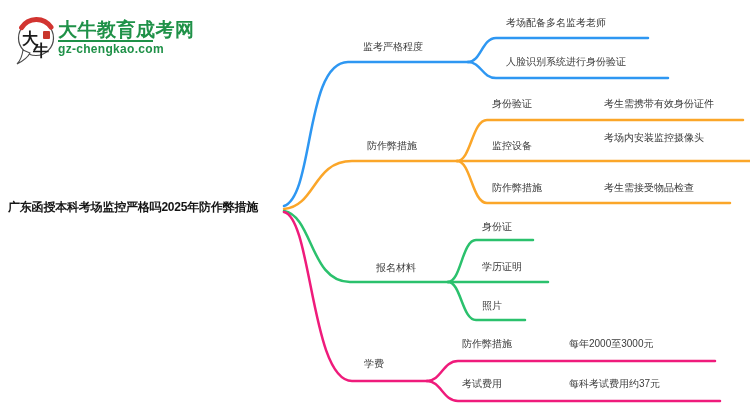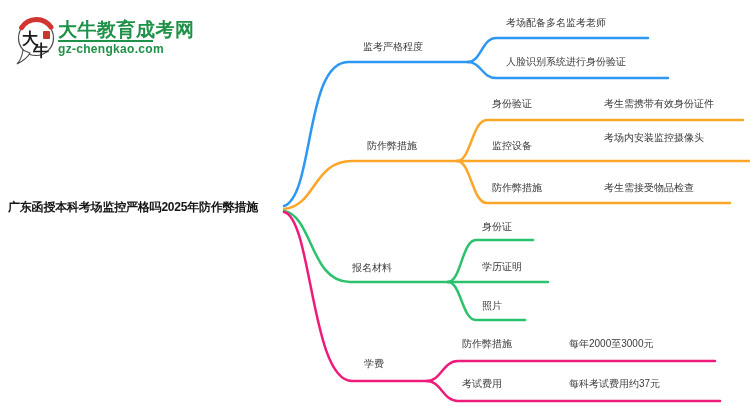--- a/index.html
+++ b/index.html
@@ -79,21 +79,21 @@
   <div class="node" style="left:506px; top:54px;">人脸识别系统进行身份验证</div>
 
   <div class="node" style="left:367px; top:138px;">防作弊措施</div>
   <div class="node" style="left:492px; top:96px;">身份验证</div>
   <div class="node" style="left:604px; top:96px;">考生需携带有效身份证件</div>
   <div class="node" style="left:492px; top:138px;">监控设备</div>
   <div class="node" style="left:604px; top:130px;">考场内安装监控摄像头</div>
   <div class="node" style="left:492px; top:180px;">防作弊措施</div>
   <div class="node" style="left:604px; top:180px;">考生需接受物品检查</div>
 
-  <div class="node" style="left:352px; top:260px;text-align:right;">报名材料</div>
+  <div class="node" style="left:376px; top:260px;text-align:right;">报名材料</div>
   <div class="node" style="left:482px; top:219px;">身份证</div>
   <div class="node" style="left:482px; top:259px;">学历证明</div>
   <div class="node" style="left:482px; top:298px;">照片</div>
 
   <div class="node" style="left:364px; top:356px;">学费</div>
   <div class="node" style="left:462px; top:336px;">防作弊措施</div>
   <div class="node" style="left:569px; top:336px;">每年2000至3000元</div>
   <div class="node" style="left:462px; top:376px;">考试费用</div>
   <div class="node" style="left:569px; top:376px;">每科考试费用约37元</div>
 

